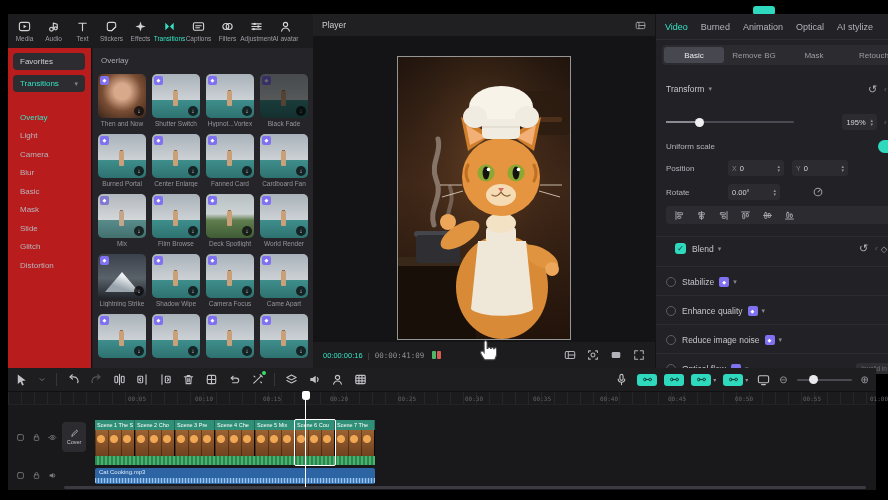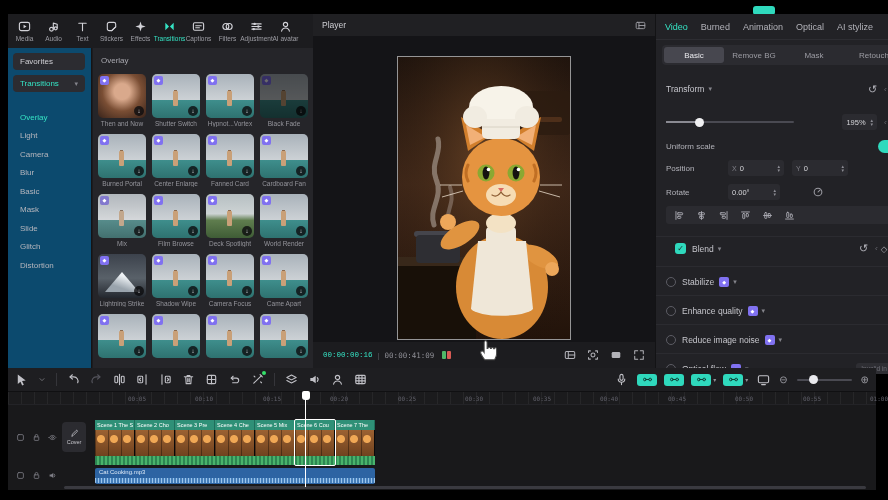--- a/index.html
+++ b/index.html
@@ -8,21 +8,21 @@
 .export-sliver{position:absolute;left:753px;top:6px;width:22px;height:9px;border-radius:3px;background:#2fd9bd}
 .app{position:absolute;left:8px;top:14px;width:868px;height:354px;background:#1c1c1f}
 
 .topbar{position:absolute;left:0;top:0;width:305px;height:34px;display:flex;align-items:center;padding:0 2px;background:#1c1c1f}
 .tb-item{width:29px;display:flex;flex-direction:column;align-items:center;gap:2px;color:#cfcfd4}
 .tb-ico{width:13px;height:13px;color:#d2d2d8}
 .tb-label{font-size:6.5px;color:#9d9da4;white-space:nowrap}
 .tb-item.active .tb-ico,.tb-item.active .tb-label{color:#35e3c4}
 [data-icon] svg{width:100%;height:100%;display:block}
 
-.sidebar{position:absolute;left:0;top:34px;width:84px;bottom:0;background:#0c4a6e;border-right:1px solid #141416}
+.sidebar{position:absolute;left:0;top:34px;width:84px;bottom:0;background:#b91c1c;border-right:1px solid #141416}
 .side-pill{position:absolute;left:5px;width:72px;height:17px;background:#2c2c31;border-radius:4px;display:flex;align-items:center;padding:0 7px;font-size:8px;color:#cfcfd4}
 .side-pill.fav{top:5px}
 .side-pill.cat{top:27px;justify-content:space-between;color:#35e3c4}
 .side-pill .caret{color:#84848b;font-size:7px}
 .side-items{position:absolute;top:60px;left:0;right:0}
 .side-item{height:18.5px;display:flex;align-items:center;padding-left:12px;font-size:8px;color:#b6b6bd}
 .side-item.active{color:#35e3c4}
 
 .gallery{position:absolute;left:85px;top:34px;width:220px;bottom:0;background:#252529;overflow:hidden}
 .g-header{position:absolute;top:8px;left:8px;font-size:8px;color:#a8a8af}
@@ -40,21 +40,21 @@
 .g-name{margin-top:2px;font-size:6.5px;color:#94949b;text-align:center;white-space:nowrap;overflow:hidden}
 .vip{position:absolute;top:2px;left:2px;width:9px;height:9px;border-radius:2px;background:#8071f0;color:#fff;font-size:5px;line-height:9px;text-align:center}
 .dl{position:absolute;right:2px;bottom:2px;width:10px;height:10px;border-radius:50%;background:rgba(12,12,15,.8);color:#e6e6ea;font-size:6px;line-height:10px;text-align:center}
 
 .player{position:absolute;left:305px;top:0;width:343px;bottom:0;background:#1d1d20;border-right:1px solid #131315}
 .p-header{height:22px;display:flex;align-items:center;justify-content:space-between;padding:0 9px;font-size:8.5px;color:#cfcfd4;background:#202023}
 .p-header .pf-ico{width:11px;height:11px;color:#9d9da4}
 .p-stage{position:absolute;top:22px;left:0;right:0;bottom:26px;background:#141417;overflow:hidden}
 .preview{position:absolute;left:85px;top:21px;width:172px;height:282px;outline:1px solid rgba(255,255,255,.55)}
 .p-footer{position:absolute;left:0;right:0;bottom:0;height:26px;background:#1c1c1f;display:flex;align-items:center;padding:0 10px;gap:5px}
-.time-cur{font-family:Liberation Mono, monospace;font-size:7.5px;color:#35e3c4}
+.time-cur{font-family:Liberation Sans, sans-serif;font-size:7.5px;color:#35e3c4}
 .time-sep{color:#55555c;font-size:8px}
 .time-total{font-family:"DejaVu Sans Mono",monospace;font-size:7.5px;color:#8f8f96}
 .color-ind{display:flex;gap:1px;margin-left:3px}
 .color-ind i{width:4px;height:8px;border-radius:1px}
 .pf-icons{margin-left:auto;display:flex;gap:11px;align-items:center}
 .pf-ico{width:12px;height:12px;color:#b2b2b8}
 .hand-cursor{position:absolute;left:164px;top:322px;width:22px;height:28px;z-index:9}
 
 .inspector{position:absolute;left:648px;top:0;width:256px;bottom:0;background:#222226}
 .ins-tabs{display:flex;align-items:center;height:26px;padding:0 9px;gap:13px;font-size:9px;color:#b2b2b9;border-bottom:1px solid #2d2d32}

